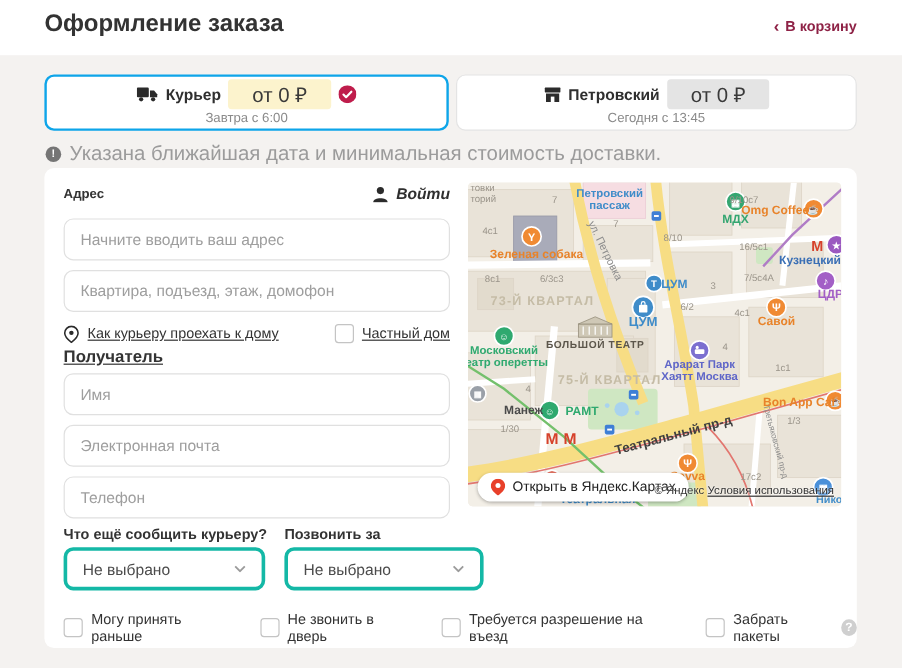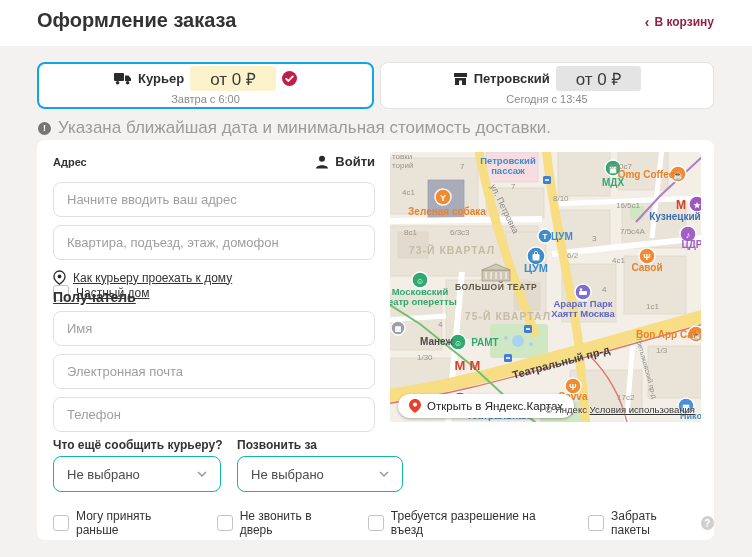--- a/index.html
+++ b/index.html
@@ -16,31 +16,31 @@
   .badge{font-size:17px;font-weight:normal;color:#3a3a3a;padding:1px 20px;border-radius:3px;}
   .badge.yellow{background:#fcf3cd;}
   .badge.gray{background:#e4e4e4;}
   .card .line2{font-size:11px;color:#8a8a8a;margin-top:2px;}
   .note{position:absolute;left:38px;top:118px;display:flex;align-items:center;gap:7px;}
   .note .i-ico{width:13px;height:13px;border-radius:50%;background:#757575;color:#fff;font-size:9px;font-weight:bold;display:flex;align-items:center;justify-content:center;}
   .note .txt{font-size:17px;color:#9b9b9b;}
   .main{position:absolute;left:37px;top:140px;width:677px;height:400px;background:#fff;border-radius:8px;}
   .addr-row{position:absolute;left:16px;top:14px;width:322px;display:flex;justify-content:space-between;align-items:center;}
   .h-sec{margin:0;font-size:11px;font-weight:bold;color:#333;}
-  .login{display:flex;align-items:center;gap:6px;font-size:13px;font-weight:bold;color:#2f2f2f;cursor:pointer;}
+  .login{display:flex;align-items:center;gap:6px;font-size:13px;font-weight:bold;color:#2f2f2f;cursor:pointer;font-style:italic;}
   .inp{position:absolute;left:16px;width:322px;height:35px;box-sizing:border-box;border:1px solid #e0e0e0;border-radius:8px;background:#fff;font-family:"Liberation Sans",sans-serif;font-size:13px;color:#333;padding:0 13px;outline:none;}
   .inp::placeholder{color:#9e9e9e;}
-  .link-row{position:absolute;left:16px;top:130px;width:322px;display:flex;justify-content:space-between;flex-direction:column;}
+  .link-row{position:absolute;left:16px;top:130px;width:322px;display:flex;justify-content:space-between;}
   .lr-left{display:flex;align-items:center;gap:7px;}
   .u-link{font-size:12px;color:#333;text-decoration:underline;cursor:pointer;font-weight:500;}
   .cb{width:16px;height:16px;box-sizing:border-box;border:1px solid #c4c4c4;border-radius:3px;background:#fff;cursor:pointer;flex:0 0 auto;}
   .lr-right{display:flex;align-items:center;gap:7px;}
   .h-rec{position:absolute;left:16px;top:149px;margin:0;font-size:14px;font-weight:bold;color:#333;text-decoration:underline;}
   .sel-label{position:absolute;font-size:12px;font-weight:bold;color:#333;}
-  .select{position:absolute;top:316px;height:36px;box-sizing:border-box;border:1px solid #14b8a6;border-radius:8px;background:#fff;display:flex;align-items:center;justify-content:space-between;padding:0 13px;cursor:pointer;}
+  .select{position:absolute;top:316px;height:36px;box-sizing:border-box;border:3px solid #14b8a6;border-radius:8px;background:#fff;display:flex;align-items:center;justify-content:space-between;padding:0 13px;cursor:pointer;}
   .select .val{font-size:13px;color:#4c4c4c;}
   .cb-row{position:absolute;left:16px;top:369px;display:flex;align-items:center;gap:26px;}
   .cb-item{display:flex;align-items:center;gap:7px;}
   .cb-item .cl{font-size:12px;color:#333;}
   .help{width:14px;height:14px;border-radius:50%;background:#cfcfcf;color:#fff;font-size:10px;font-weight:bold;display:flex;align-items:center;justify-content:center;}
   .map{position:absolute;left:353px;top:12px;width:311px;height:270px;border-radius:4px;overflow:hidden;background:#f3efe7;cursor:grab;}
   .map-btn{position:absolute;left:8px;bottom:4px;height:24px;border-radius:12px;background:#fff;display:flex;align-items:center;gap:6px;padding:0 11px;box-shadow:0 1px 3px rgba(0,0,0,.3);cursor:pointer;}
   .map-btn .t{font-size:11.5px;color:#222;}
   .copyright{position:absolute;right:6px;bottom:7px;font-size:9.5px;color:#333;text-shadow:0 0 2px #fff;}
   .copyright .terms{text-decoration:underline;cursor:pointer;}

